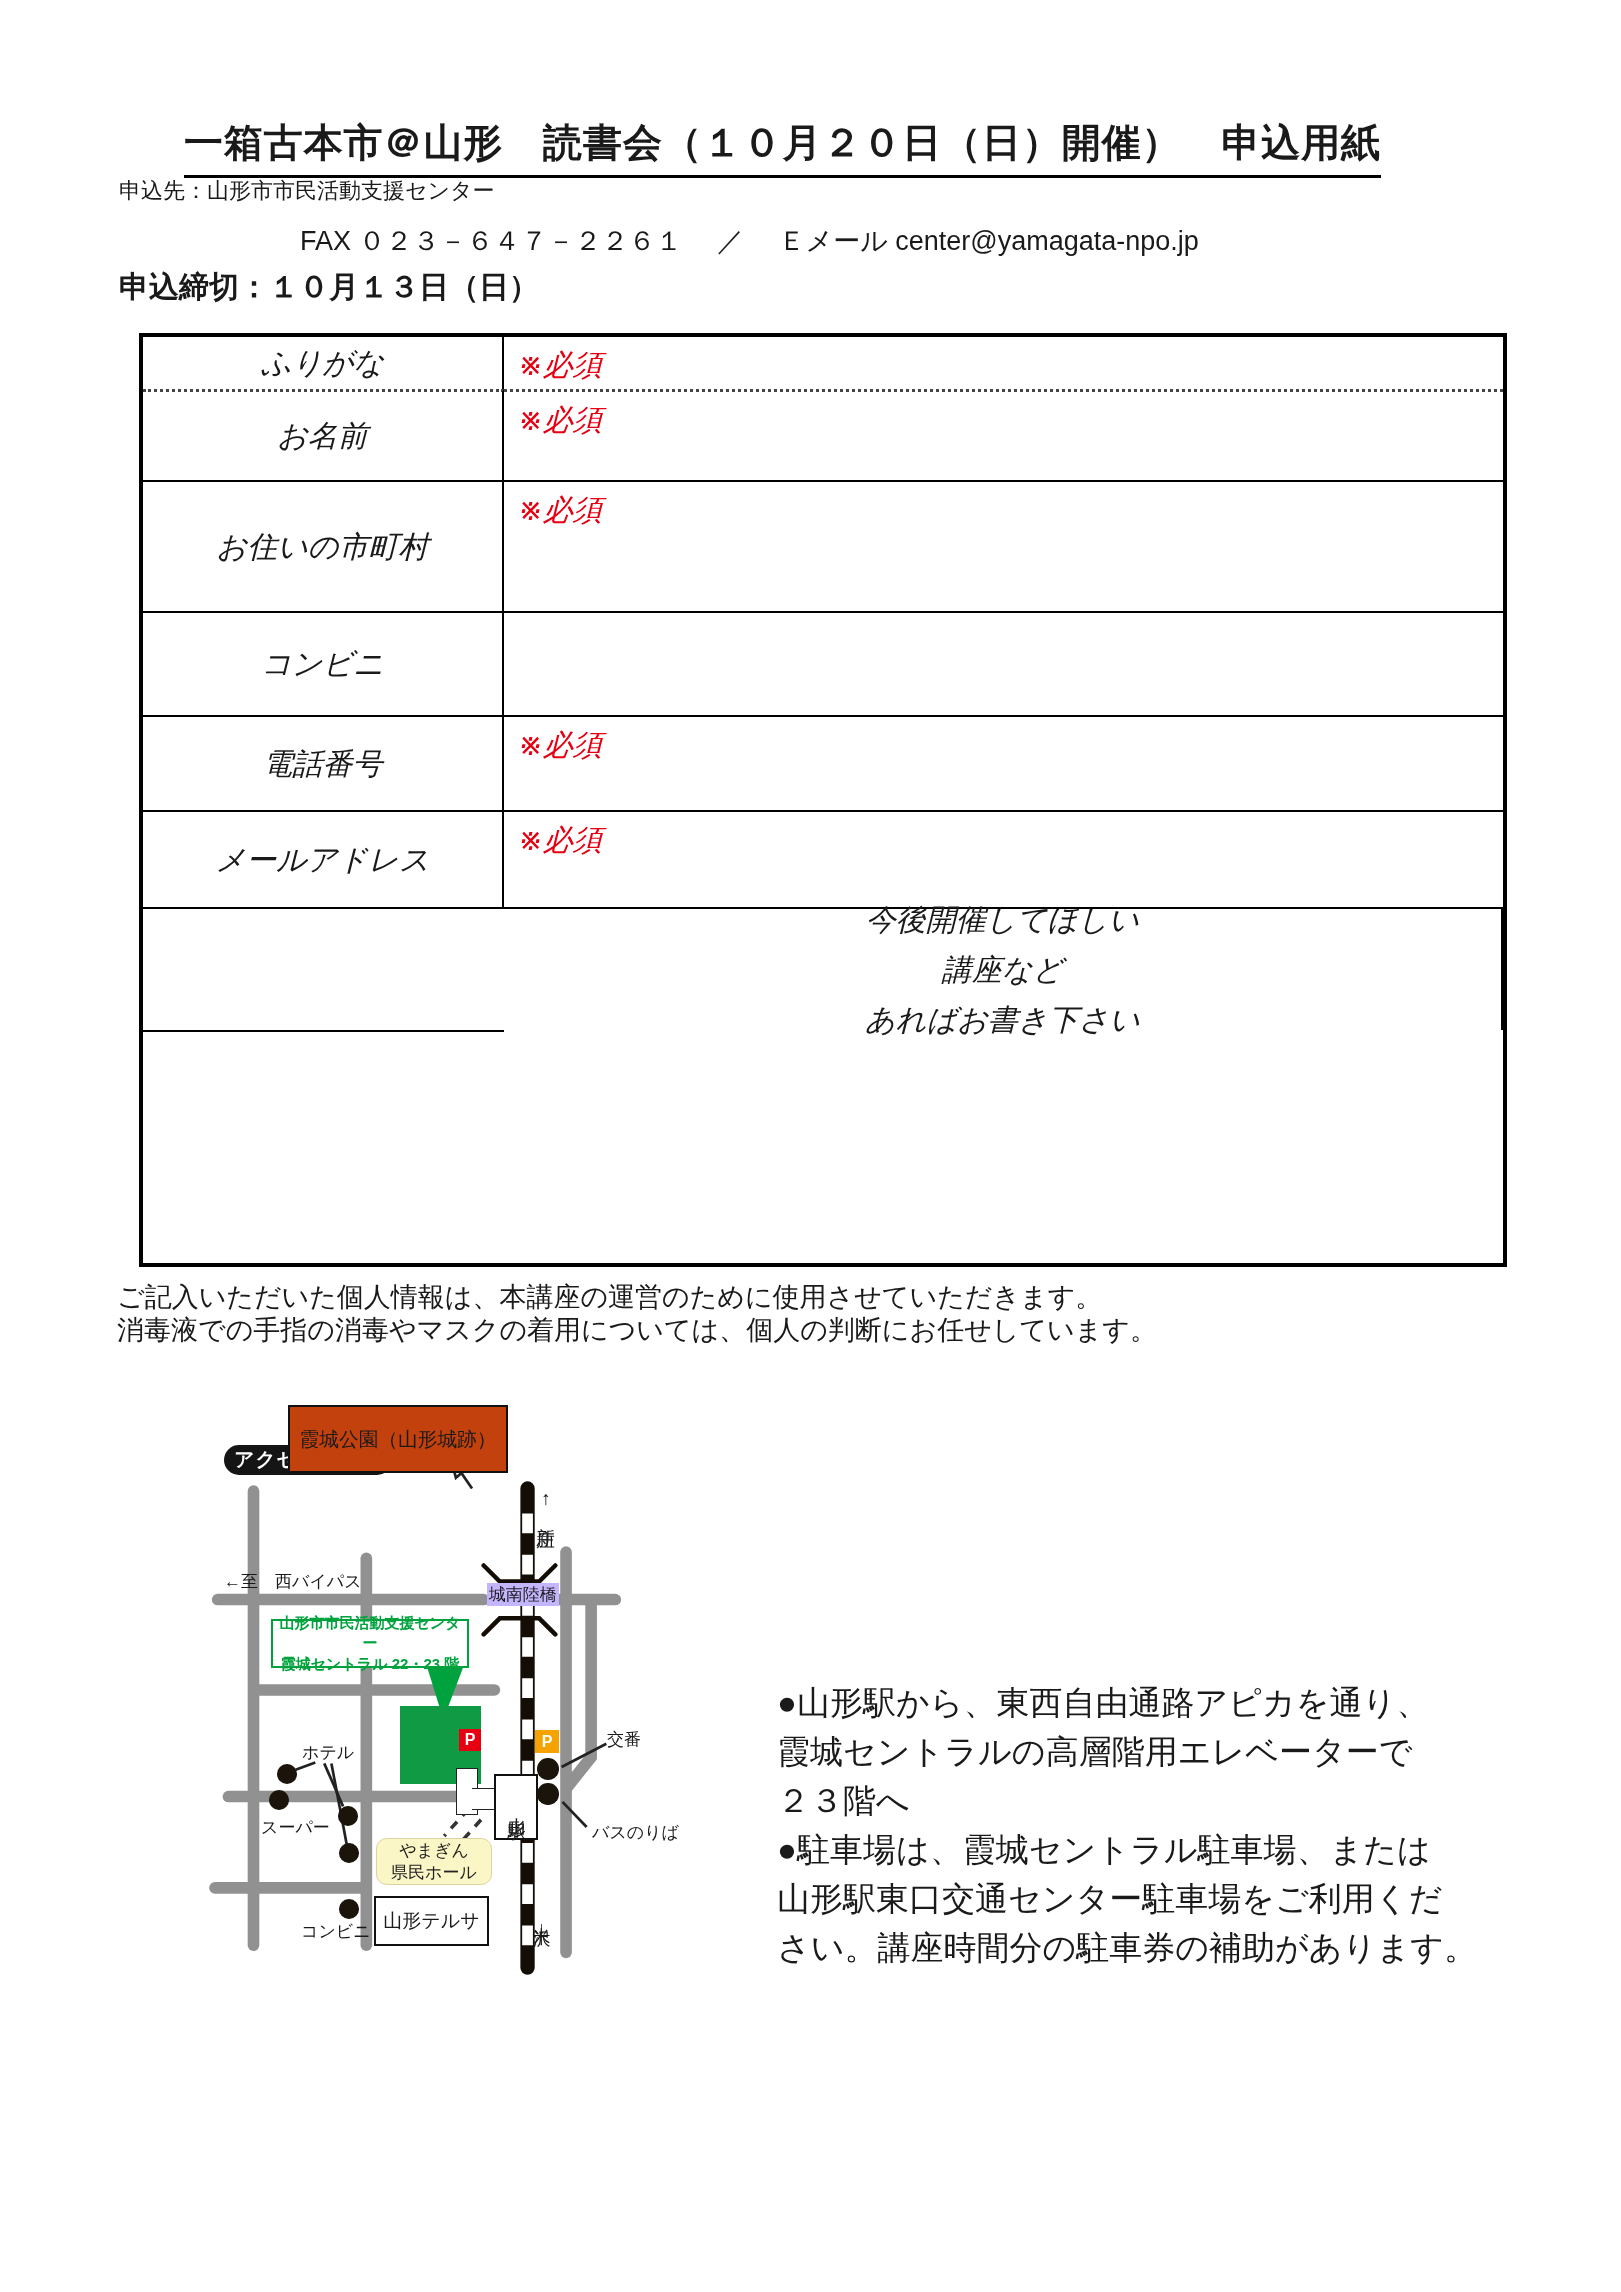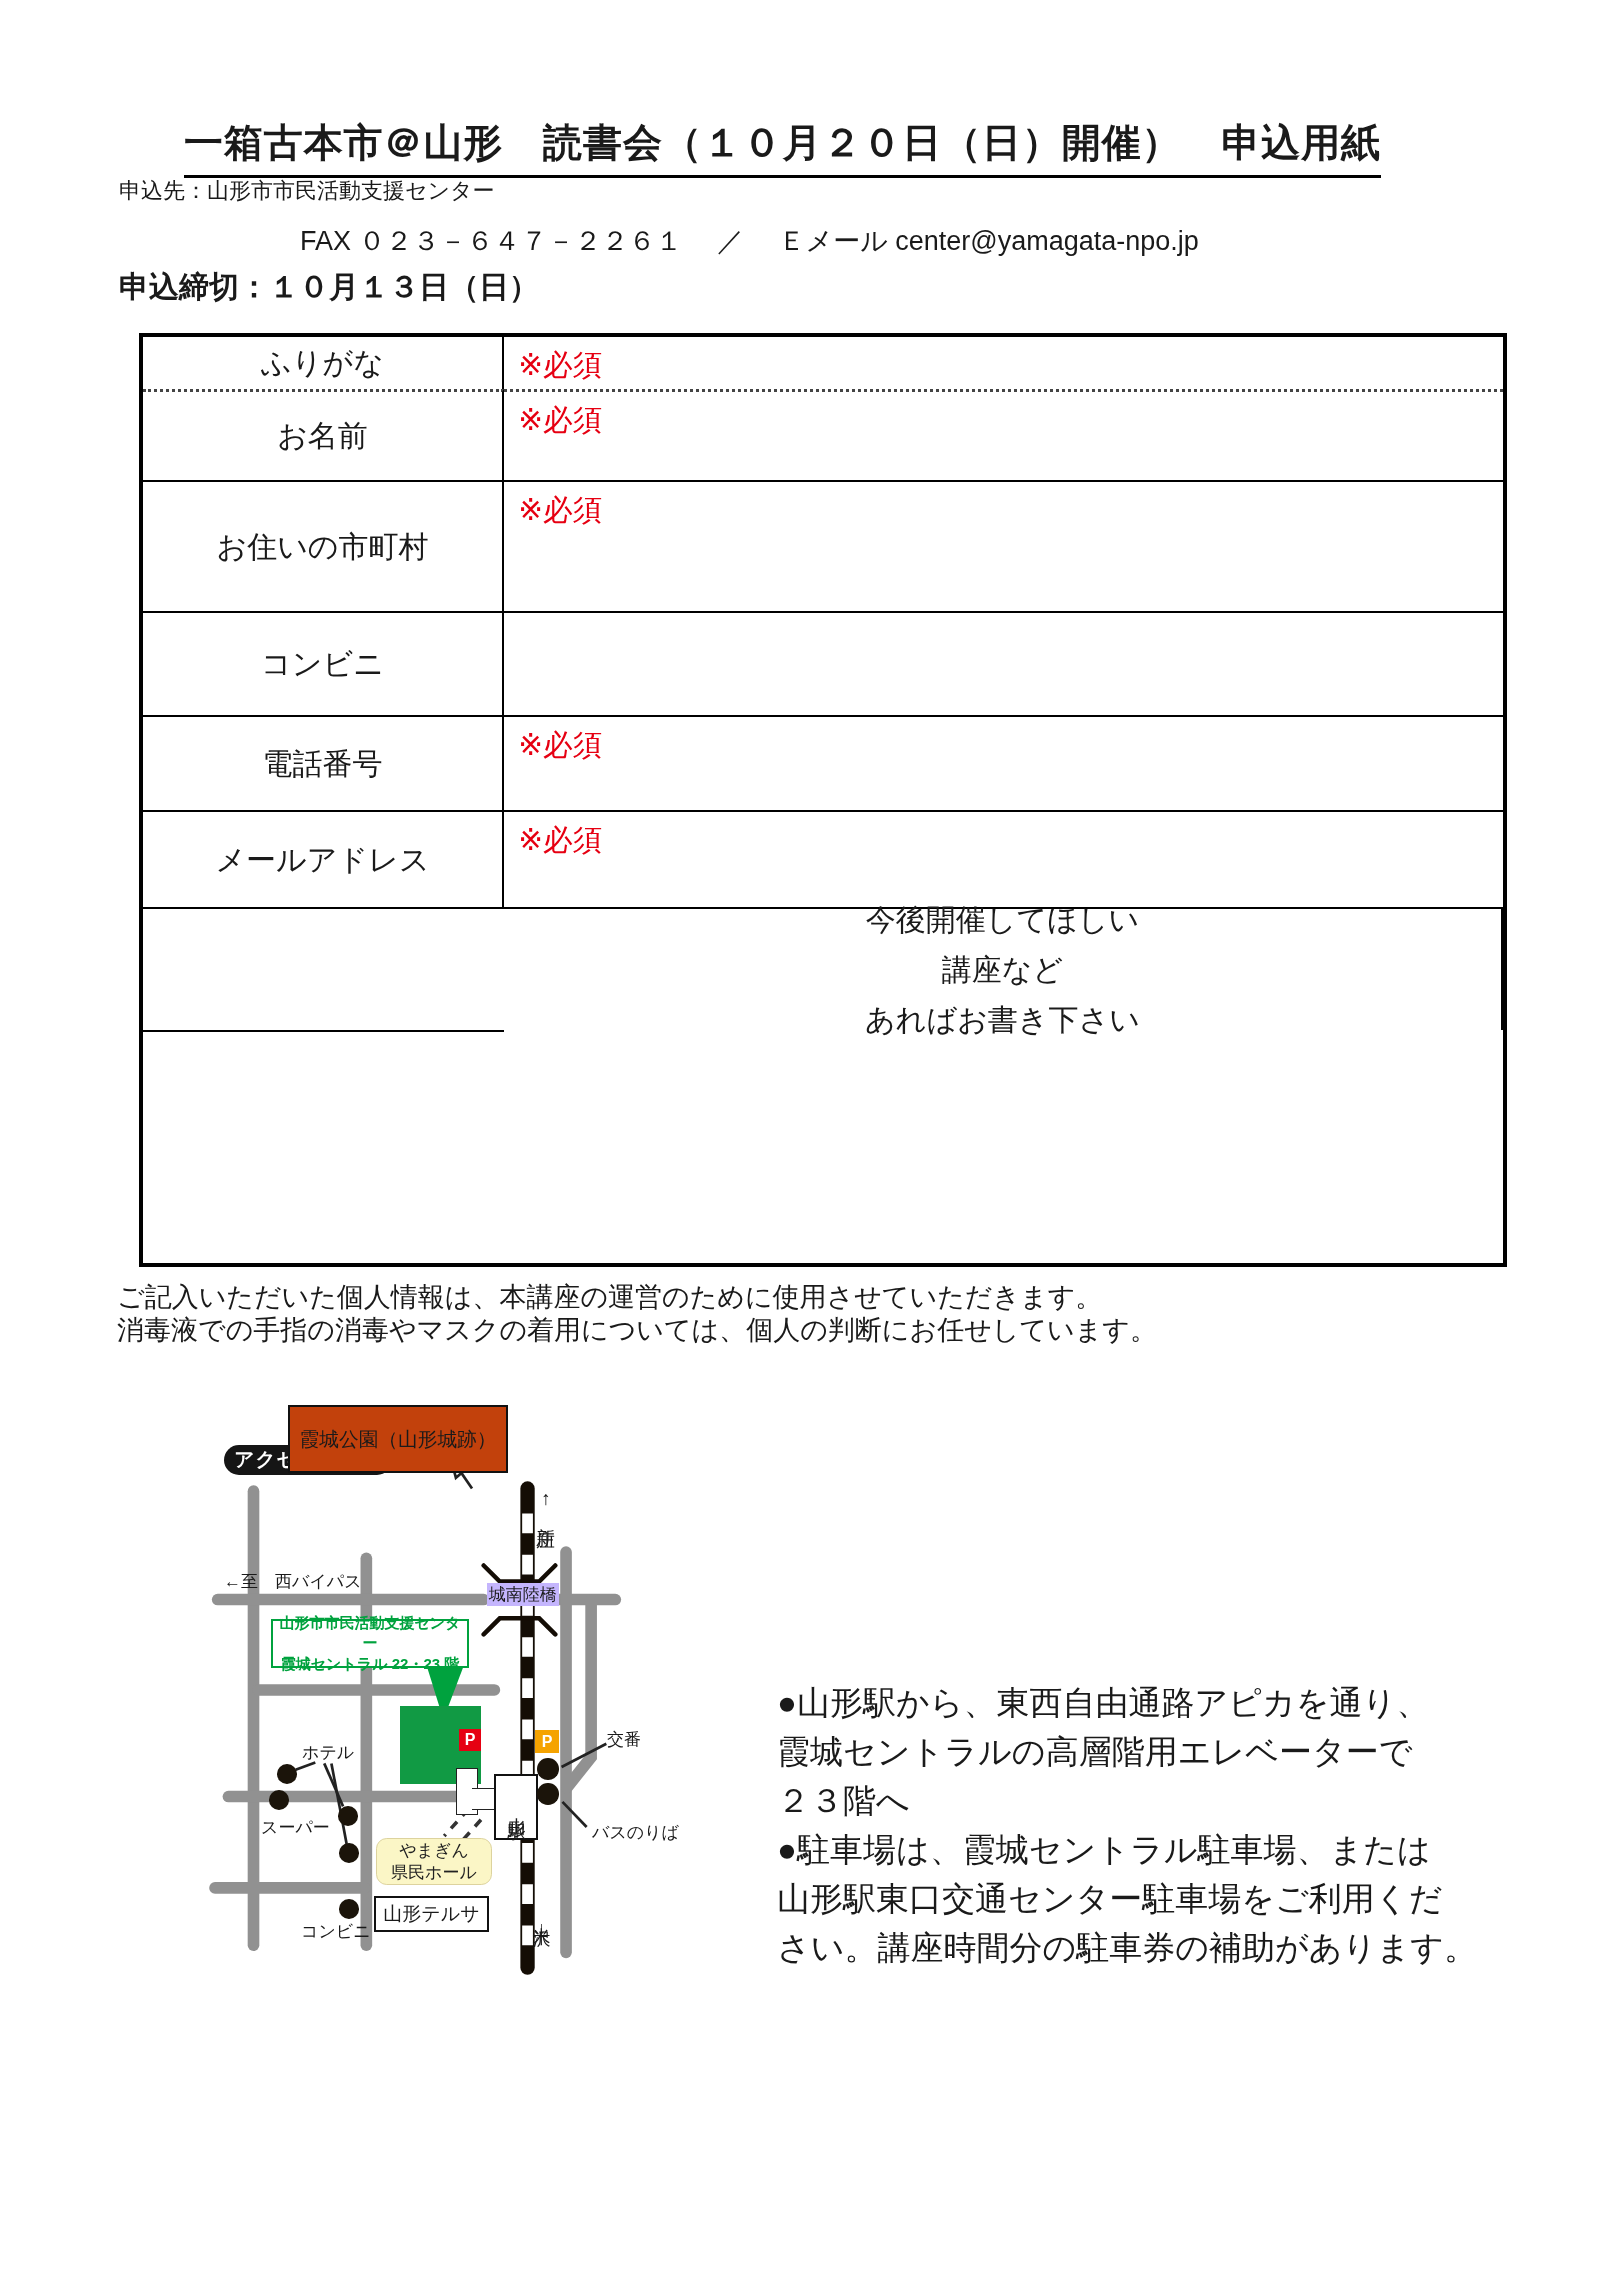--- a/index.html
+++ b/index.html
@@ -16,20 +16,21 @@
   }
   .line-recipient{left:119px;top:176px;font-size:22px;white-space:nowrap;}
   .line-fax{left:300px;top:223px;font-size:27px;white-space:nowrap;}
   .line-deadline{left:119px;top:267px;font-size:30px;font-weight:bold;white-space:nowrap;}
   
   .form-table{
     left:139px;top:333px;width:1368px;height:934px;box-sizing:border-box;
     border:4.5px solid #000;display:grid;
     grid-template-columns:361px 1fr;
     grid-template-rows:52px 91px 131px 104px 95px 97px 123px auto;
+    font-style:italic;
   }
   .cell{box-sizing:border-box;}
   .lab{
     border-right:2.7px solid #000;display:flex;align-items:center;justify-content:center;
     text-align:center;font-size:30px;line-height:50px;white-space:pre-line;
   }
   .val{padding:9.9px 14.3px;font-size:29.6px;color:#e60012;line-height:36px;}
   .bt-solid{border-top:2.7px solid #000;}
   .bt-dot{border-top:3.6px dotted #444;}
   .notes{left:117px;top:1281px;font-size:27px;line-height:33px;white-space:pre-line;}
@@ -67,21 +68,21 @@
   }
   .dot{width:21.5px;height:21.5px;border-radius:50%;background:#1b140a;}
   .dot-sm{width:19.7px;height:19.7px;}
   .map-label{font-size:17px;white-space:nowrap;}
   .yamagin{
     left:376px;top:1838px;width:116px;height:47px;background:#fbf6c6;border:0.9px solid #ddd39e;
     border-radius:10.7px;box-sizing:border-box;display:flex;align-items:center;justify-content:center;
     text-align:center;font-size:17px;line-height:21.5px;white-space:pre-line;color:#222;
   }
   .terusa{
-    left:374px;top:1896px;width:115px;height:36px;background:#fff;border:2.7px solid #111;
+    left:374px;top:1896px;width:115px;height:50px;background:#fff;border:2.7px solid #111;
     box-sizing:border-box;display:flex;align-items:center;justify-content:center;font-size:19px;
   }
   .yonezawa{left:531px;top:1913px;font-size:18px;line-height:20.6px;}
   .directions{left:777px;top:1678px;width:761px;font-size:33px;line-height:49px;white-space:pre-line;}
 </style>
 </head>
 <body>
 
 <div class="abs doc-title">一箱古本市＠山形　読書会（１０月２０日（日）開催）　申込用紙</div>
 <div class="abs line-recipient">申込先：山形市市民活動支援センター</div>

